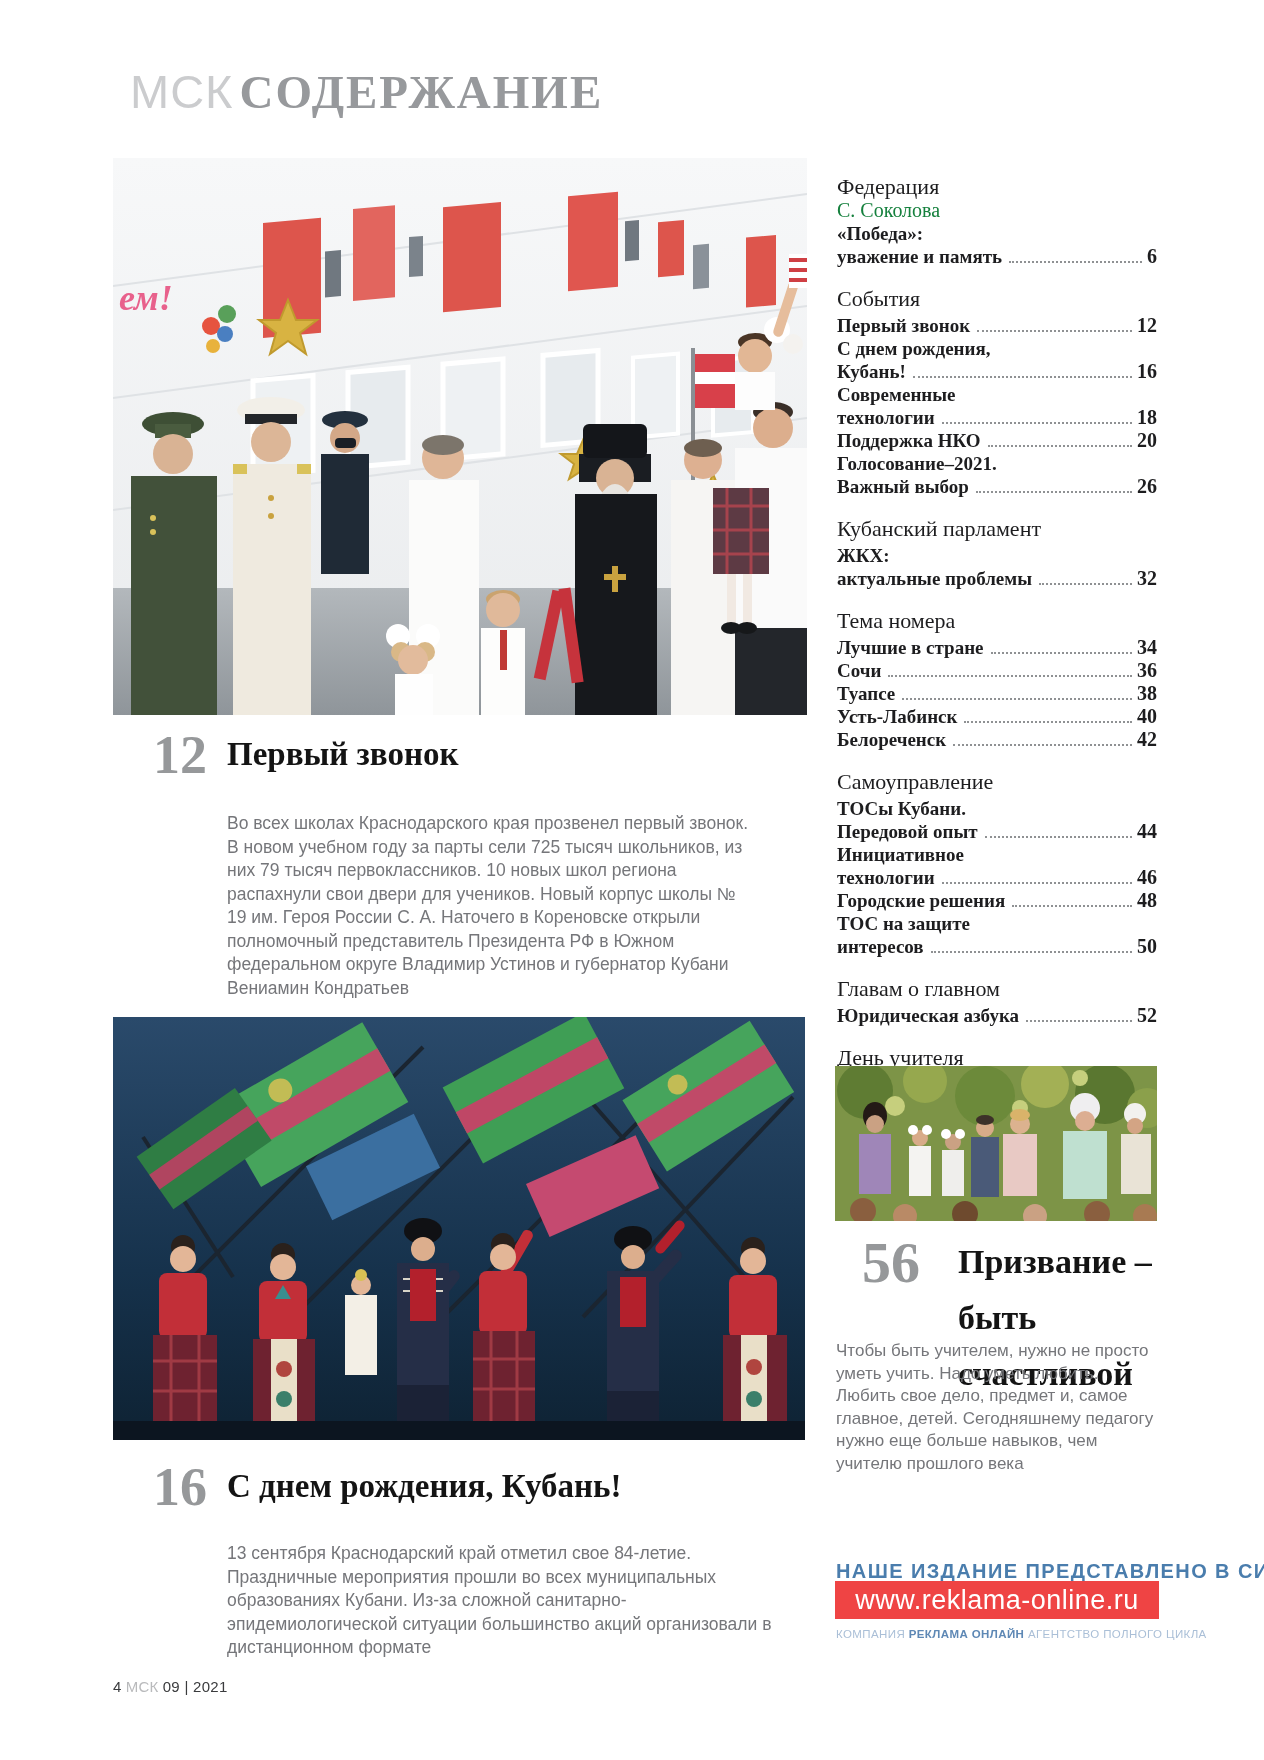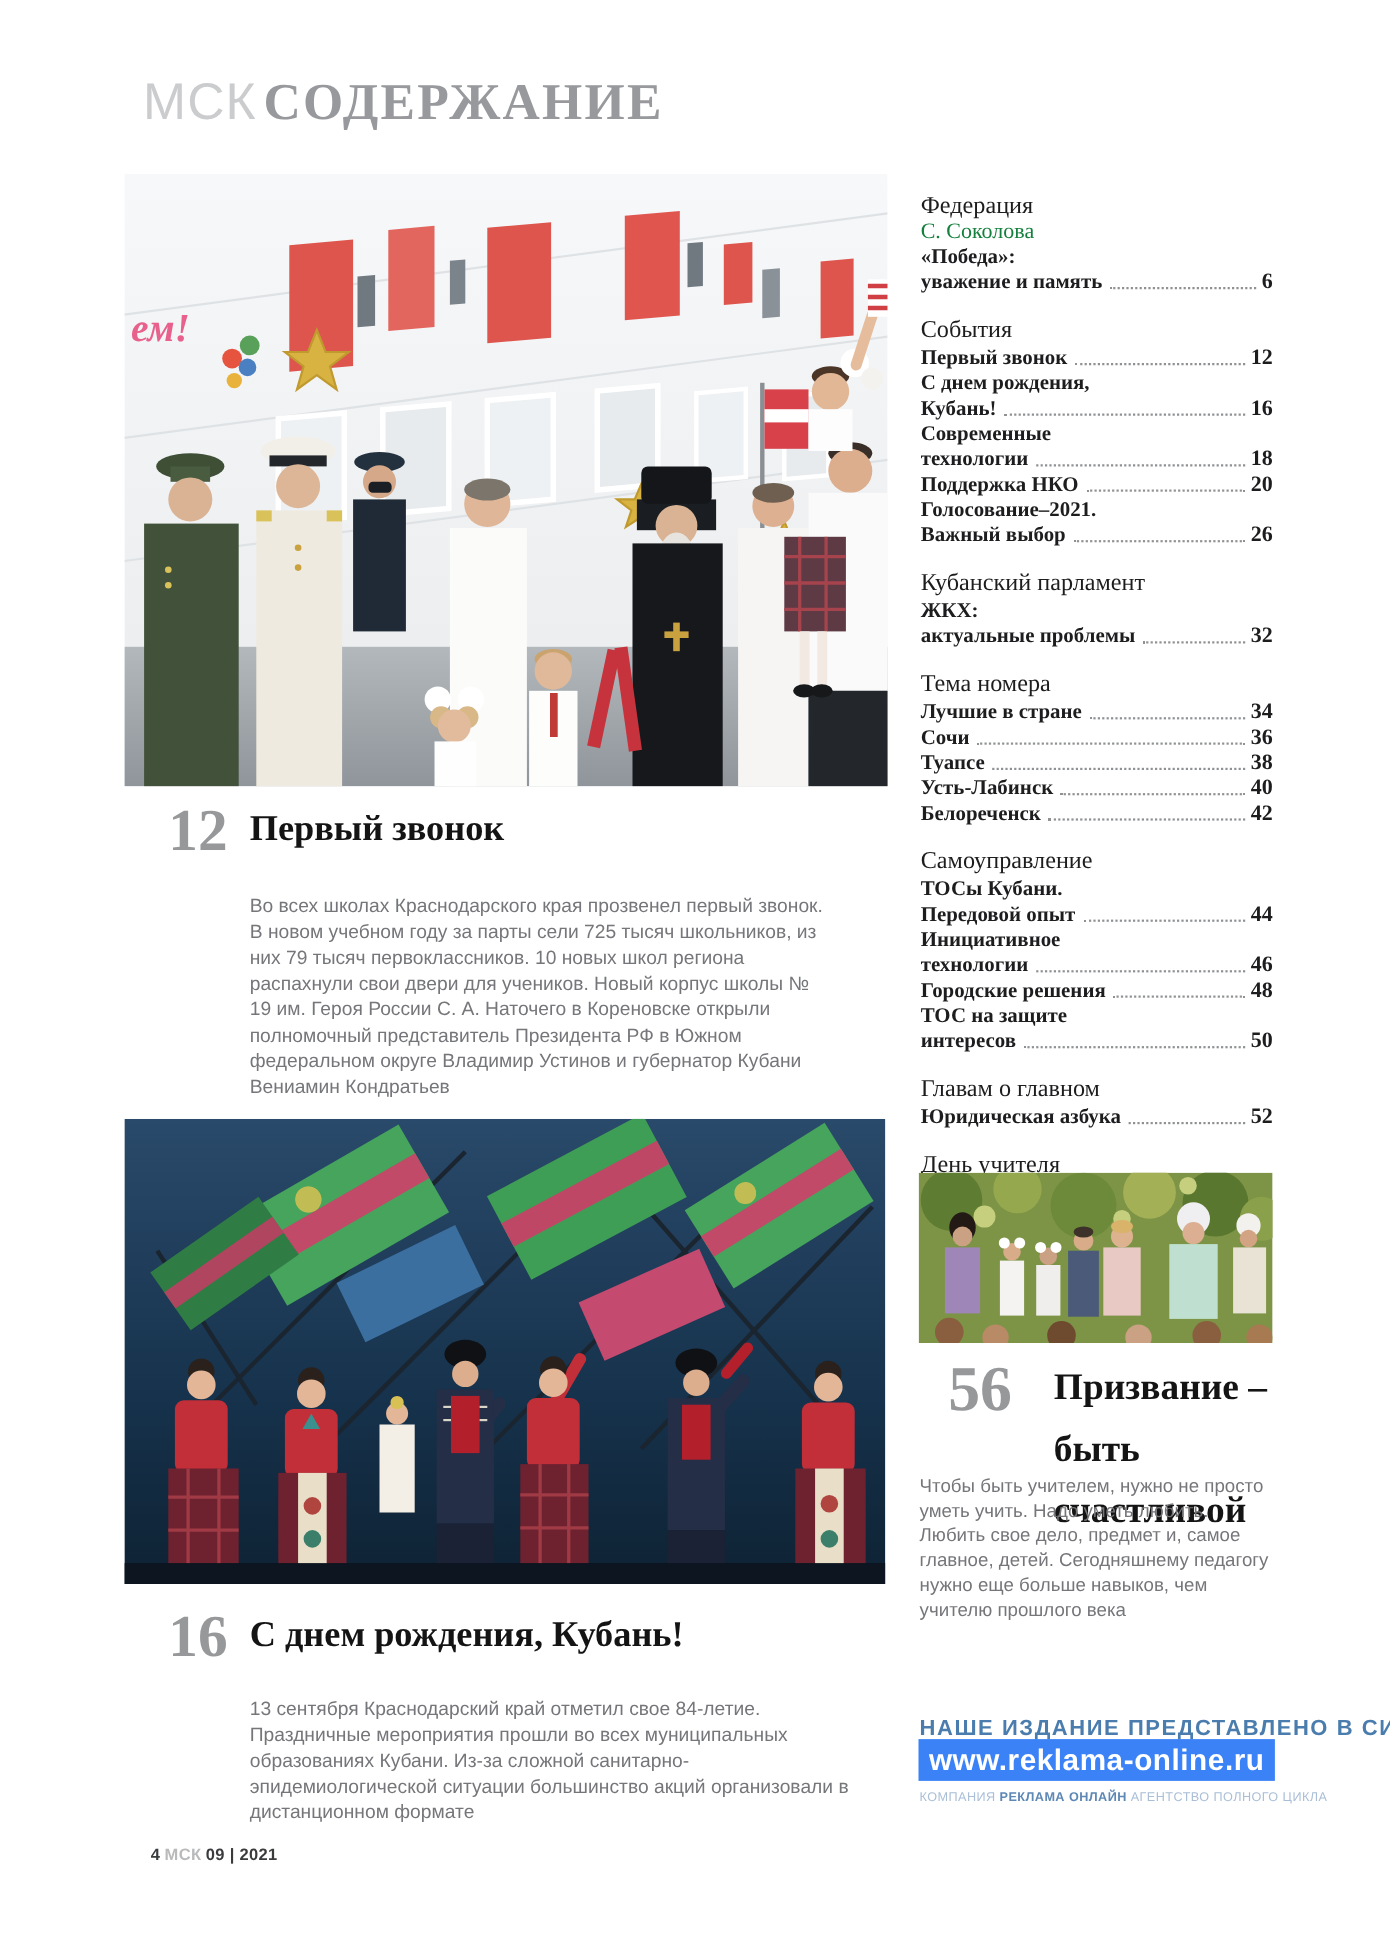--- a/index.html
+++ b/index.html
@@ -51,29 +51,29 @@
               color:#15803d;margin:0 0 3px 0;}
   .toc-line{display:flex;align-items:flex-end;font-family:"Liberation Serif",serif;
             font-weight:700;font-size:19px;line-height:23px;color:#1d1d1f;}
   .toc-line .leader{flex:1;border-bottom:2px dotted #8f9193;align-self:flex-end;
                     margin:0 5px 5px 7px;min-width:14px;}
   .toc-line .pg{font-size:20px;}
 
   
   .rk-label{position:absolute;left:836px;top:1560px;width:324px;font-weight:700;
             font-size:20px;letter-spacing:1.4px;color:#4a7dad;white-space:nowrap;}
-  .rk-bar{position:absolute;left:835px;top:1581px;width:324px;height:38px;background:#3b82f6;
+  .rk-bar{position:absolute;left:835px;top:1581px;width:324px;height:38px;background:#ef4444;
           display:flex;align-items:center;justify-content:center;color:#ffffff;
-          font-weight:700;font-size:27px;letter-spacing:.5px;}
+          font-weight:400;font-size:27px;letter-spacing:.5px;}
   .rk-sub{position:absolute;left:836px;top:1628px;width:330px;font-size:11.5px;
           letter-spacing:.4px;color:#aabfd7;white-space:nowrap;}
   .rk-sub .nm{font-weight:700;color:#5e88b5;}
 
   
-  .footer{position:absolute;left:137px;top:1678px;font-size:15px;font-weight:700;
+  .footer{position:absolute;left:113px;top:1678px;font-size:15px;font-weight:400;
           color:#3a3b3d;letter-spacing:.3px;}
   .footer .mag{color:#b9babc;margin:0 4px;}
 </style>
 </head>
 <body>
 
 <div class="page">
 
   <div class="hdr">
     <span class="brand">МСК</span><span class="ttl">СОДЕРЖАНИЕ</span>

